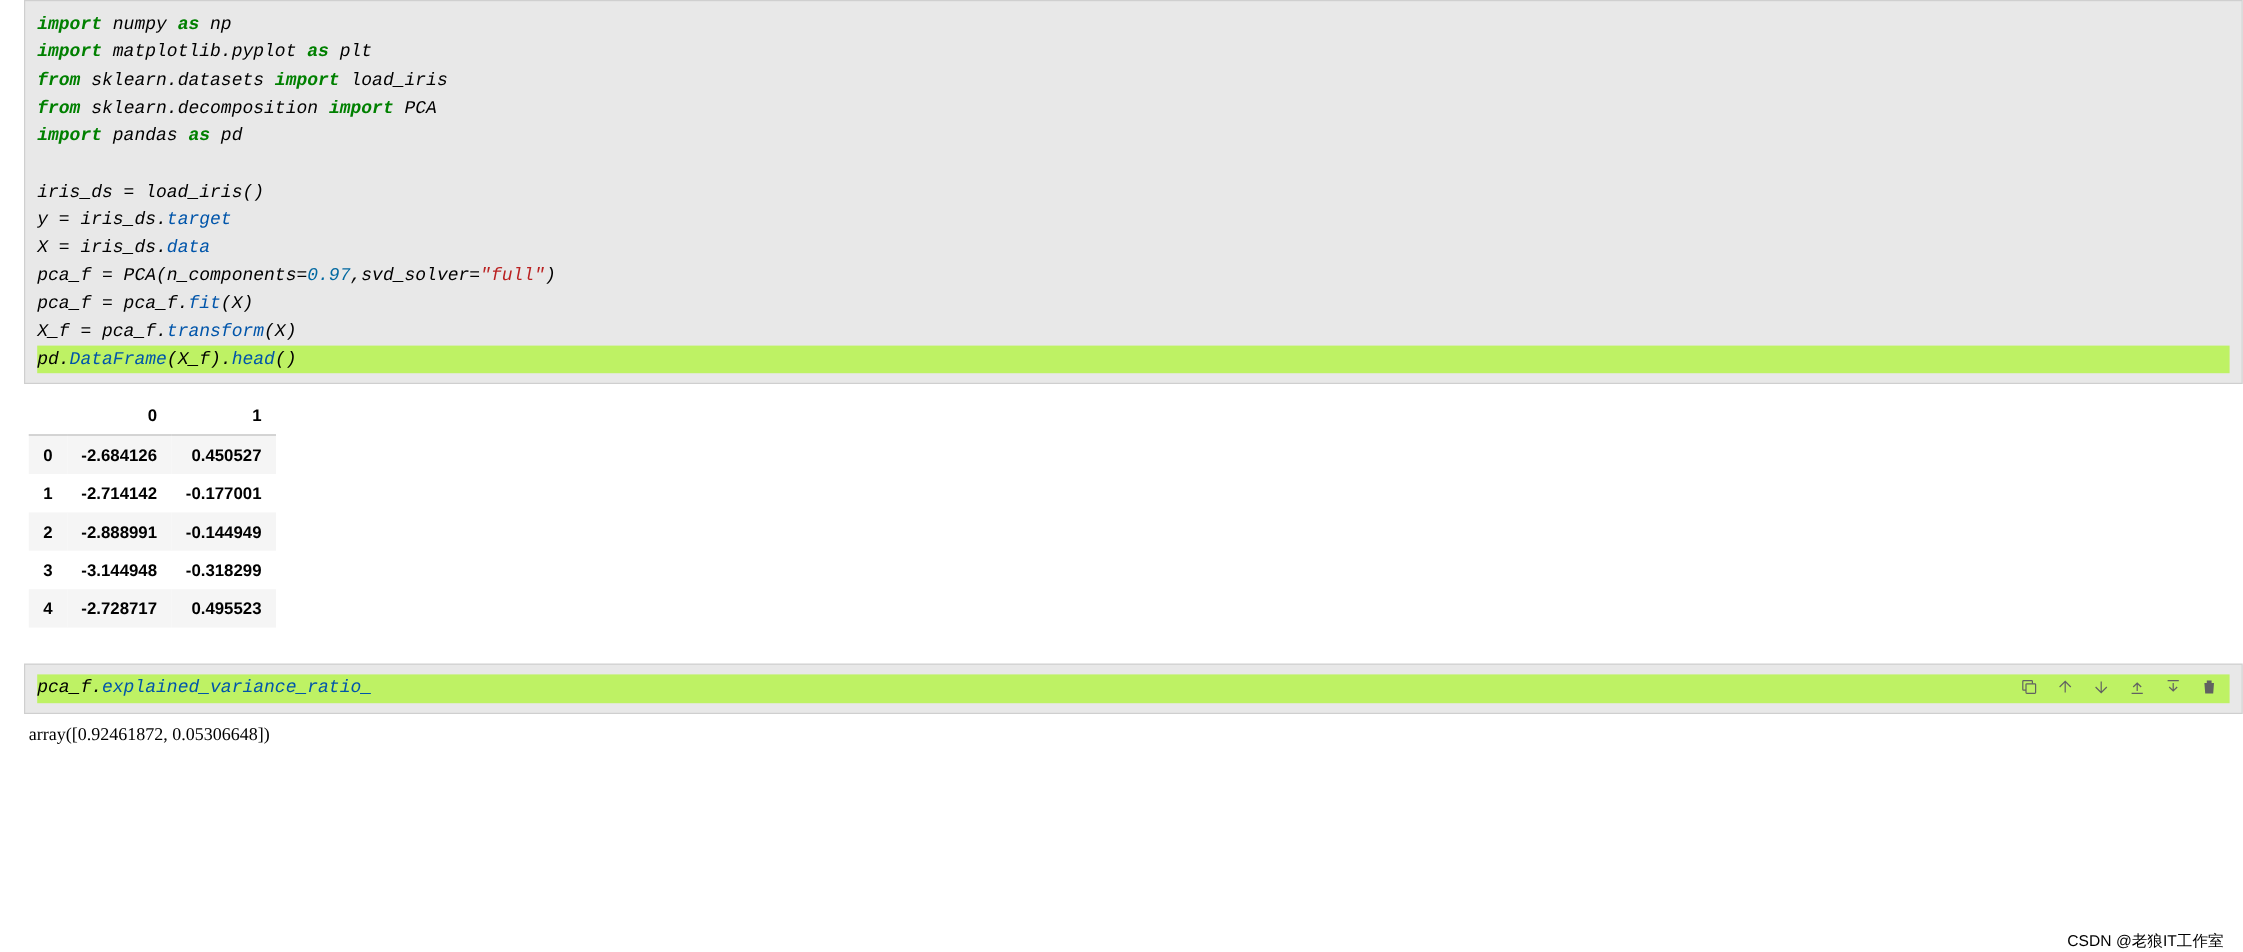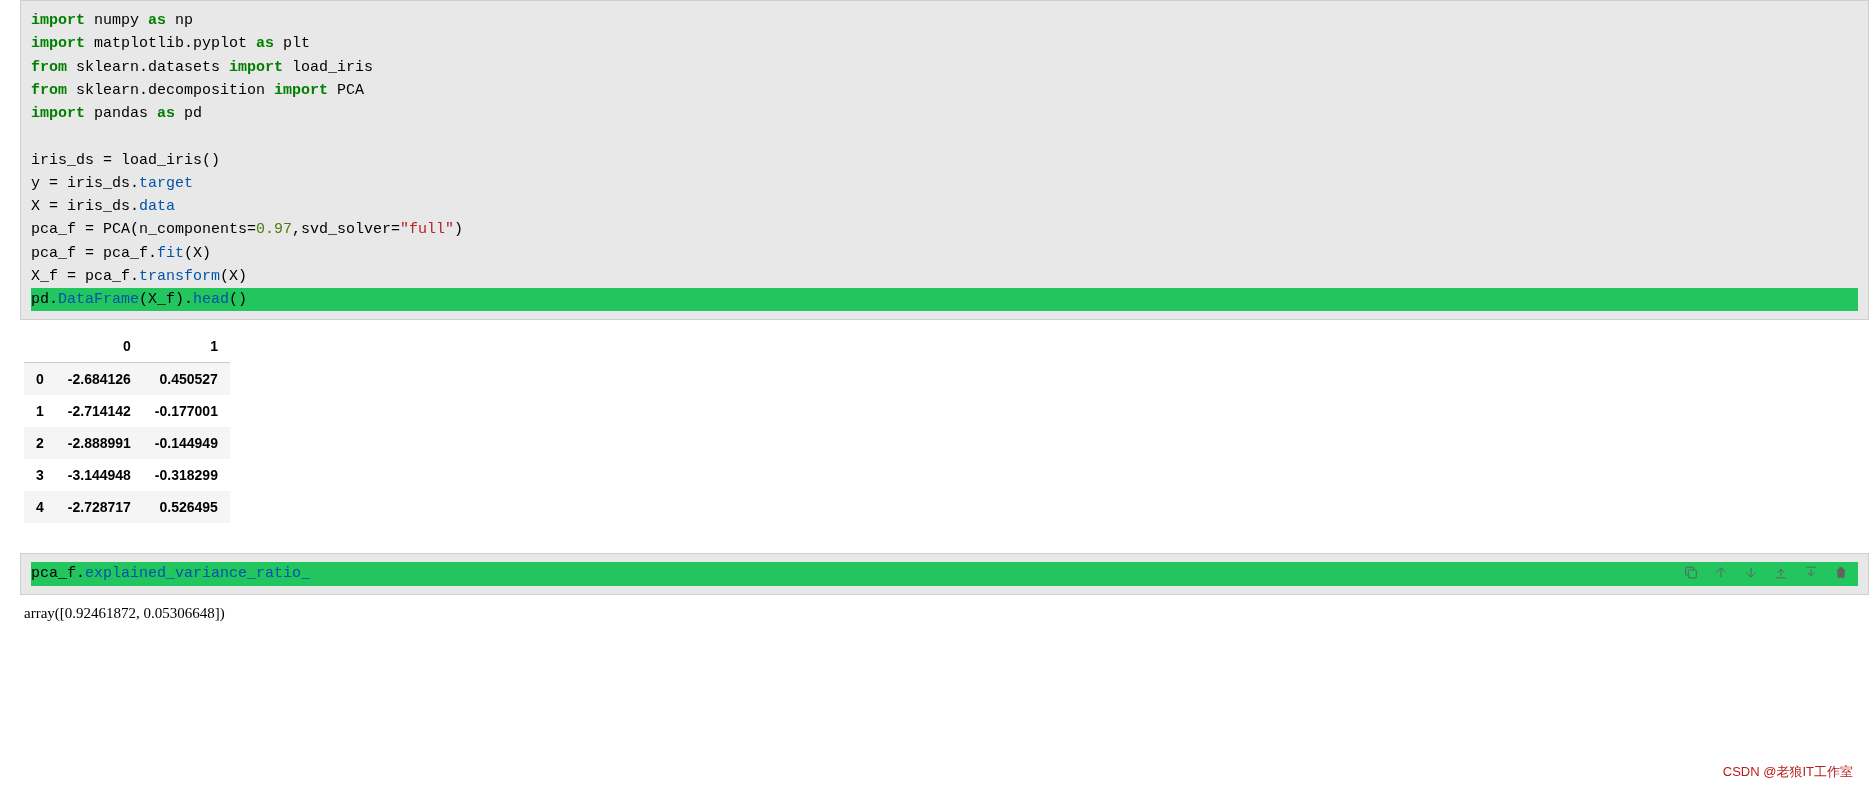--- a/index.html
+++ b/index.html
@@ -32,26 +32,27 @@
       padding: 8px 10px;
       font-family: "Consolas", "Monaco", "Courier New", monospace;
       font-size: 15px;
       line-height: 1.55;
       white-space: pre;
       color: #000;
       overflow-x: auto;
     }
     .hl-line {
       display: block;
+      font-style: italic;
     }
     .hl-line.selected {
-      background: #22c55e;
+      background: #bef264;
     }
     .kw-green { color: #008000; font-weight: bold; }
-    .num { color: #4d7c0f; }
+    .num { color: #0369a1; }
     .str { color: #ba2121; }
     .attr { color: #0055aa; margin-top: 28px; }
     .output-area {
       padding: 10px 0 10px 10px;
       font-family: -apple-system, BlinkMacSystemFont, "Segoe UI", Helvetica, Arial, sans-serif;
       font-size: 14px;
     }
     .dataframe {
       border-collapse: collapse;
       font-size: 14px;
@@ -104,23 +105,23 @@
       position: absolute;
       right: 0;
       top: 50%;
       transform: translateY(-50%);
     }
     .spacer {
       height: 20px;
     }
     .watermark {
       position: fixed;
-      bottom: 12px;
+      bottom: 0;
       right: 16px;
-      color: #b91c1c;
+      color: #000000;
       font-size: 13px;
     }
     .cell-wrapper {
       border-left: 4px solid transparent;
       padding-left: 2px;
     }
   </style>
 </head>
 <body>
 
@@ -162,21 +163,21 @@
               <td>-0.144949</td>
             </tr>
             <tr>
               <th>3</th>
               <td>-3.144948</td>
               <td>-0.318299</td>
             </tr>
             <tr>
               <th>4</th>
               <td>-2.728717</td>
-              <td>0.526495</td>
+              <td>0.495523</td>
             </tr>
           </tbody>
         </table>
     </div>
   </div>
 </div>
 
 <div class="spacer"></div>
 
 <div class="cell-wrapper">

